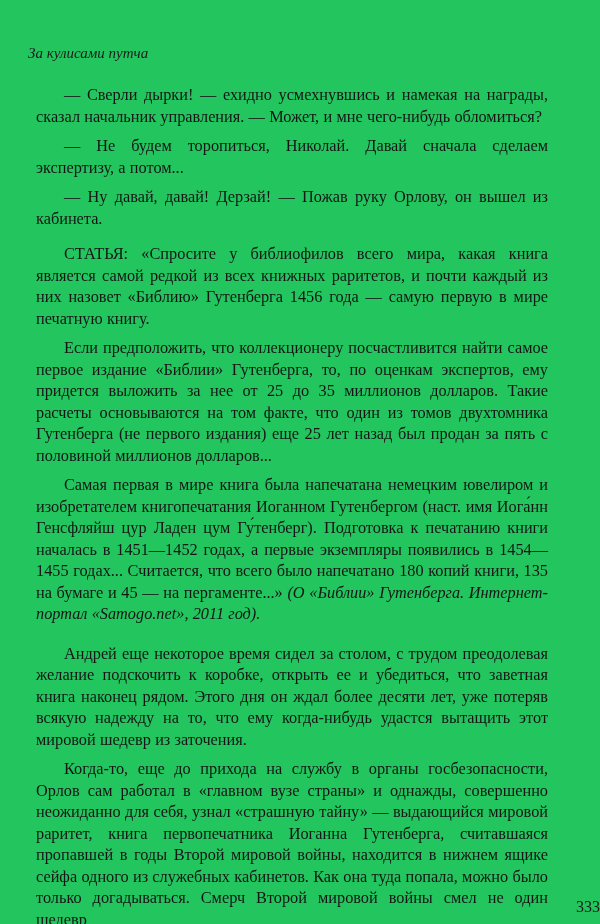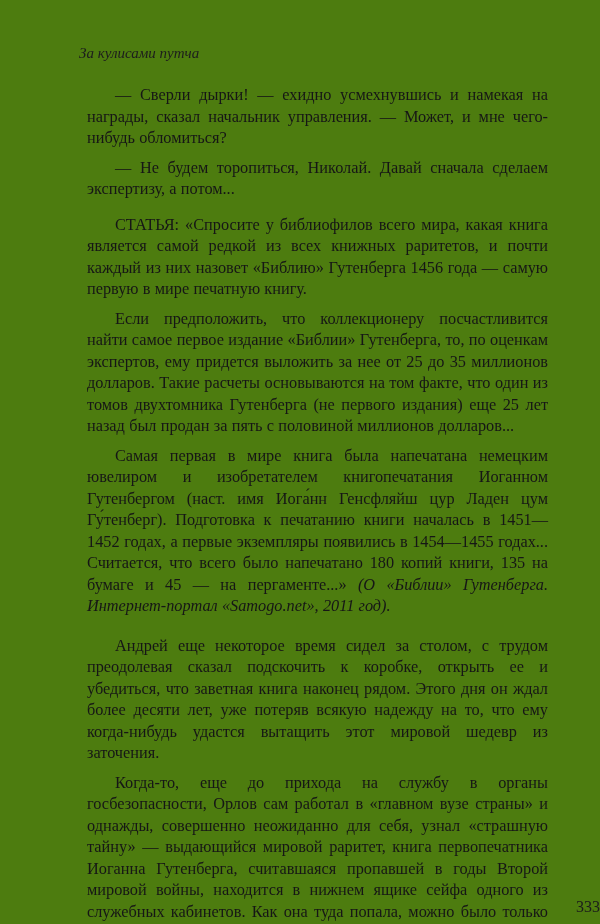--- a/index.html
+++ b/index.html
@@ -5,23 +5,23 @@
   html, body {
     margin: 0;
     padding: 0;
     background: #e9e7e2;
   }
   .page {
     position: relative;
     width: 600px;
     height: 924px;
     margin: 0 auto;
-    background: #4d7c0f;
+    background: #22c55e;
     box-sizing: border-box;
-    padding: 44px 44px 0 79px;
+    padding: 44px 44px 0 28px;
     font-family: "Liberation Serif", serif;
     color: #161616;
     overflow: hidden;
   }
   .running-header {
     font-style: italic;
     font-size: 15px;
     line-height: 18px;
     color: #1d1d1d;
     margin-bottom: 22px;
@@ -62,28 +62,29 @@
 <div class="page">
 
   <div class="running-header">За кулисами путча</div>
 
   <div class="body-text">
 
     <p>— Сверли дырки! — ехидно усмехнувшись и намекая на награды, сказал начальник управления. — Может, и мне чего-нибудь обломиться?</p>
 
     <p>— Не будем торопиться, Николай. Давай сначала сделаем экспертизу, а потом...</p>
 
+    <p>— Ну давай, давай! Дерзай! — Пожав руку Орлову, он вышел из кабинета.</p>
 
     <p class="article article-start">СТАТЬЯ: «Спросите у библиофилов всего мира, какая книга является самой редкой из всех книжных раритетов, и почти каждый из них назовет «Библию» Гутенберга 1456 года — самую первую в мире печатную книгу.</p>
 
     <p class="article">Если предположить, что коллекционеру посчастливится найти самое первое издание «Библии» Гутенберга, то, по оценкам экспертов, ему придется выложить за нее от 25 до 35 миллионов долларов. Такие расчеты основываются на том факте, что один из томов двухтомника Гутенберга (не первого издания) еще 25 лет назад был продан за пять с половиной миллионов долларов...</p>
 
     <p class="article"><span>Самая первая в мире книга была напечатана немецким ювелиром и изобретателем книгопечатания Иоганном Гутенбергом (наст. имя Иога́нн Генсфляйш цур Ладен цум Гу́тенберг). Подготовка к печатанию книги началась в 1451—1452 годах, а первые экземпляры появились в 1454—1455 годах... Считается, что всего было напечатано 180 копий книги, 135 на бумаге и 45 — на пергаменте...» </span><span class="citation">(О «Библии» Гутенберга. Интернет-портал «Samogo.net», 2011 год).</span></p>
 
-    <p class="narrative-start">Андрей еще некоторое время сидел за столом, с трудом преодолевая сказал подскочить к коробке, открыть ее и убедиться, что заветная книга наконец рядом. Этого дня он ждал более десяти лет, уже потеряв всякую надежду на то, что ему когда-нибудь удастся вытащить этот мировой шедевр из заточения.</p>
+    <p class="narrative-start">Андрей еще некоторое время сидел за столом, с трудом преодолевая желание подскочить к коробке, открыть ее и убедиться, что заветная книга наконец рядом. Этого дня он ждал более десяти лет, уже потеряв всякую надежду на то, что ему когда-нибудь удастся вытащить этот мировой шедевр из заточения.</p>
 
     <p>Когда-то, еще до прихода на службу в органы госбезопасности, Орлов сам работал в «главном вузе страны» и однажды, совершенно неожиданно для себя, узнал «страшную тайну» — выдающийся мировой раритет, книга первопечатника Иоганна Гутенберга, считавшаяся пропавшей в годы Второй мировой войны, находится в нижнем ящике сейфа одного из служебных кабинетов. Как она туда попала, можно было только догадываться. Смерч Второй мировой войны смел не один шедевр</p>
 
   </div>
 
   <div class="page-number">333</div>
 
 </div>
 
 </body></html>

